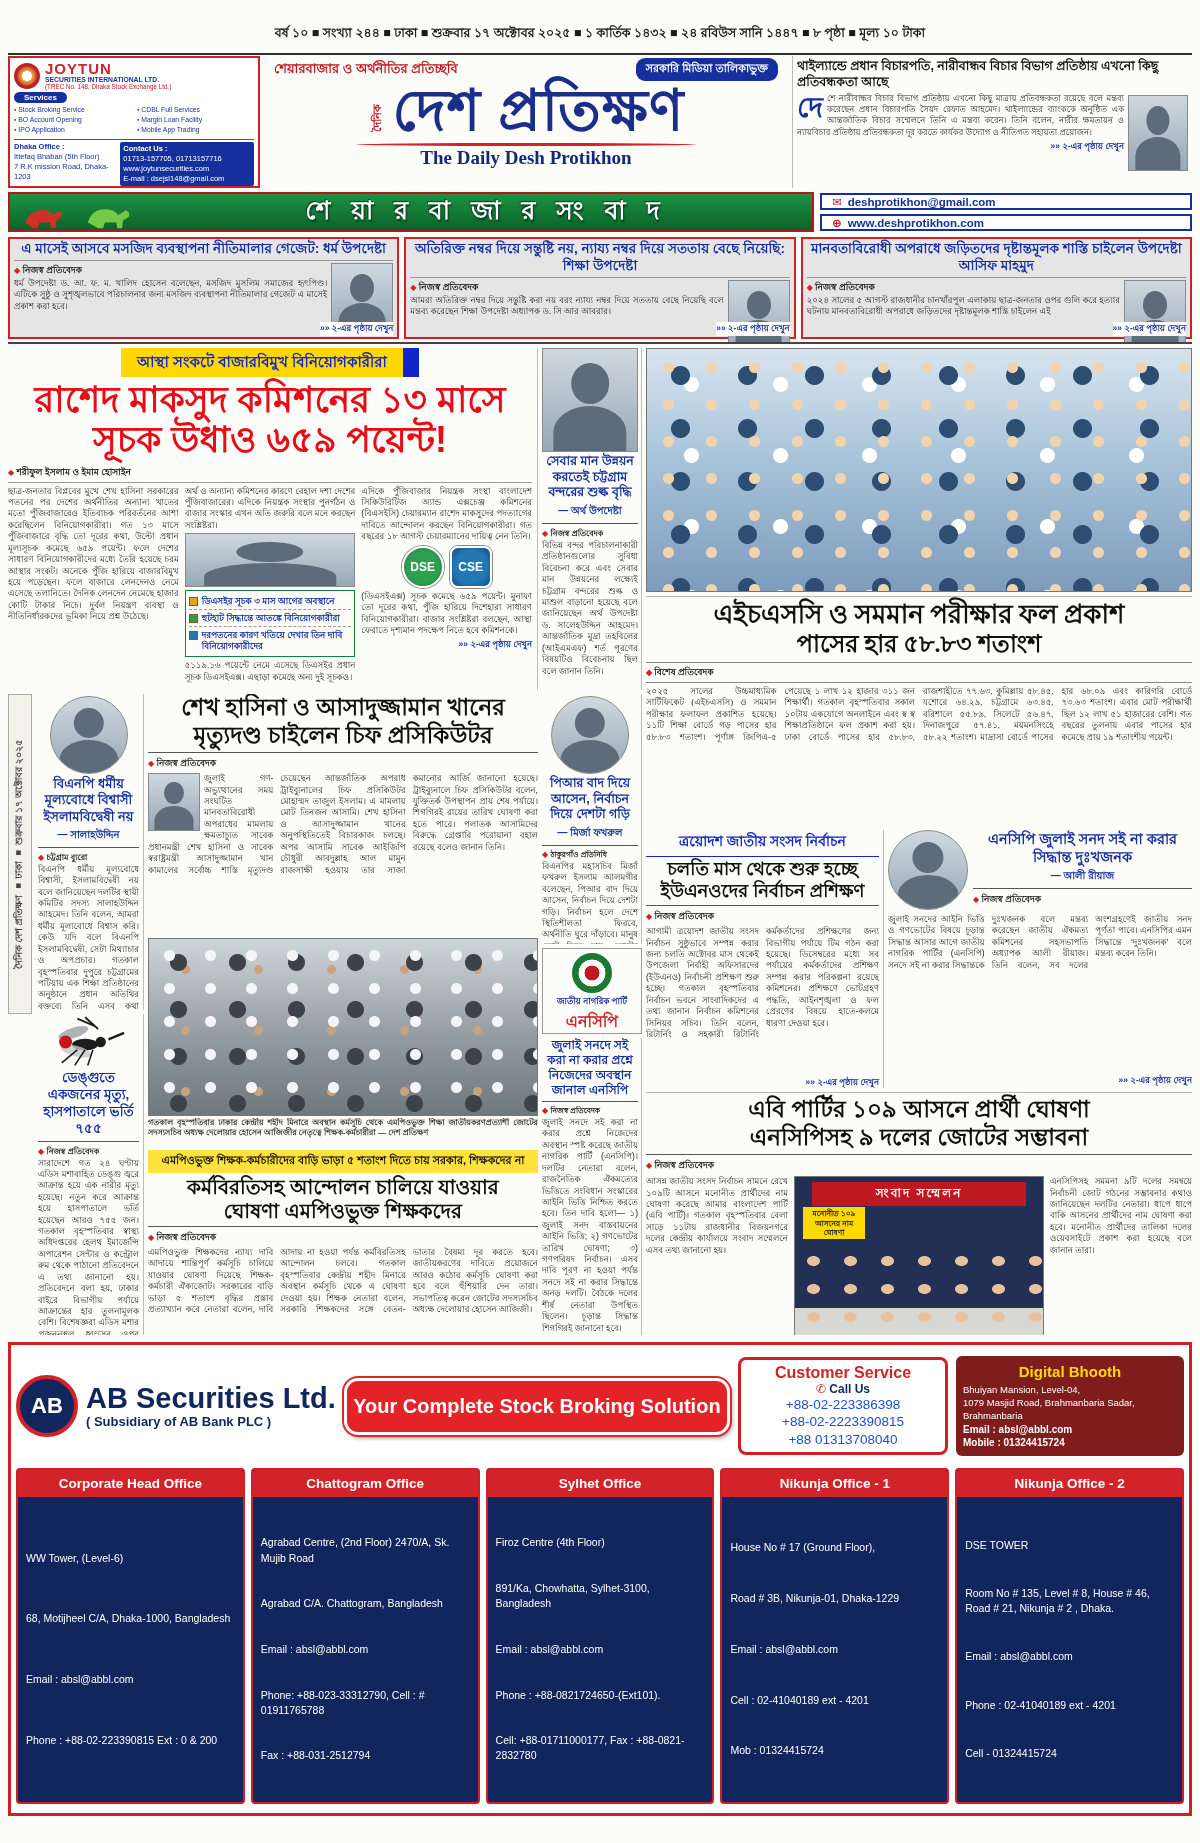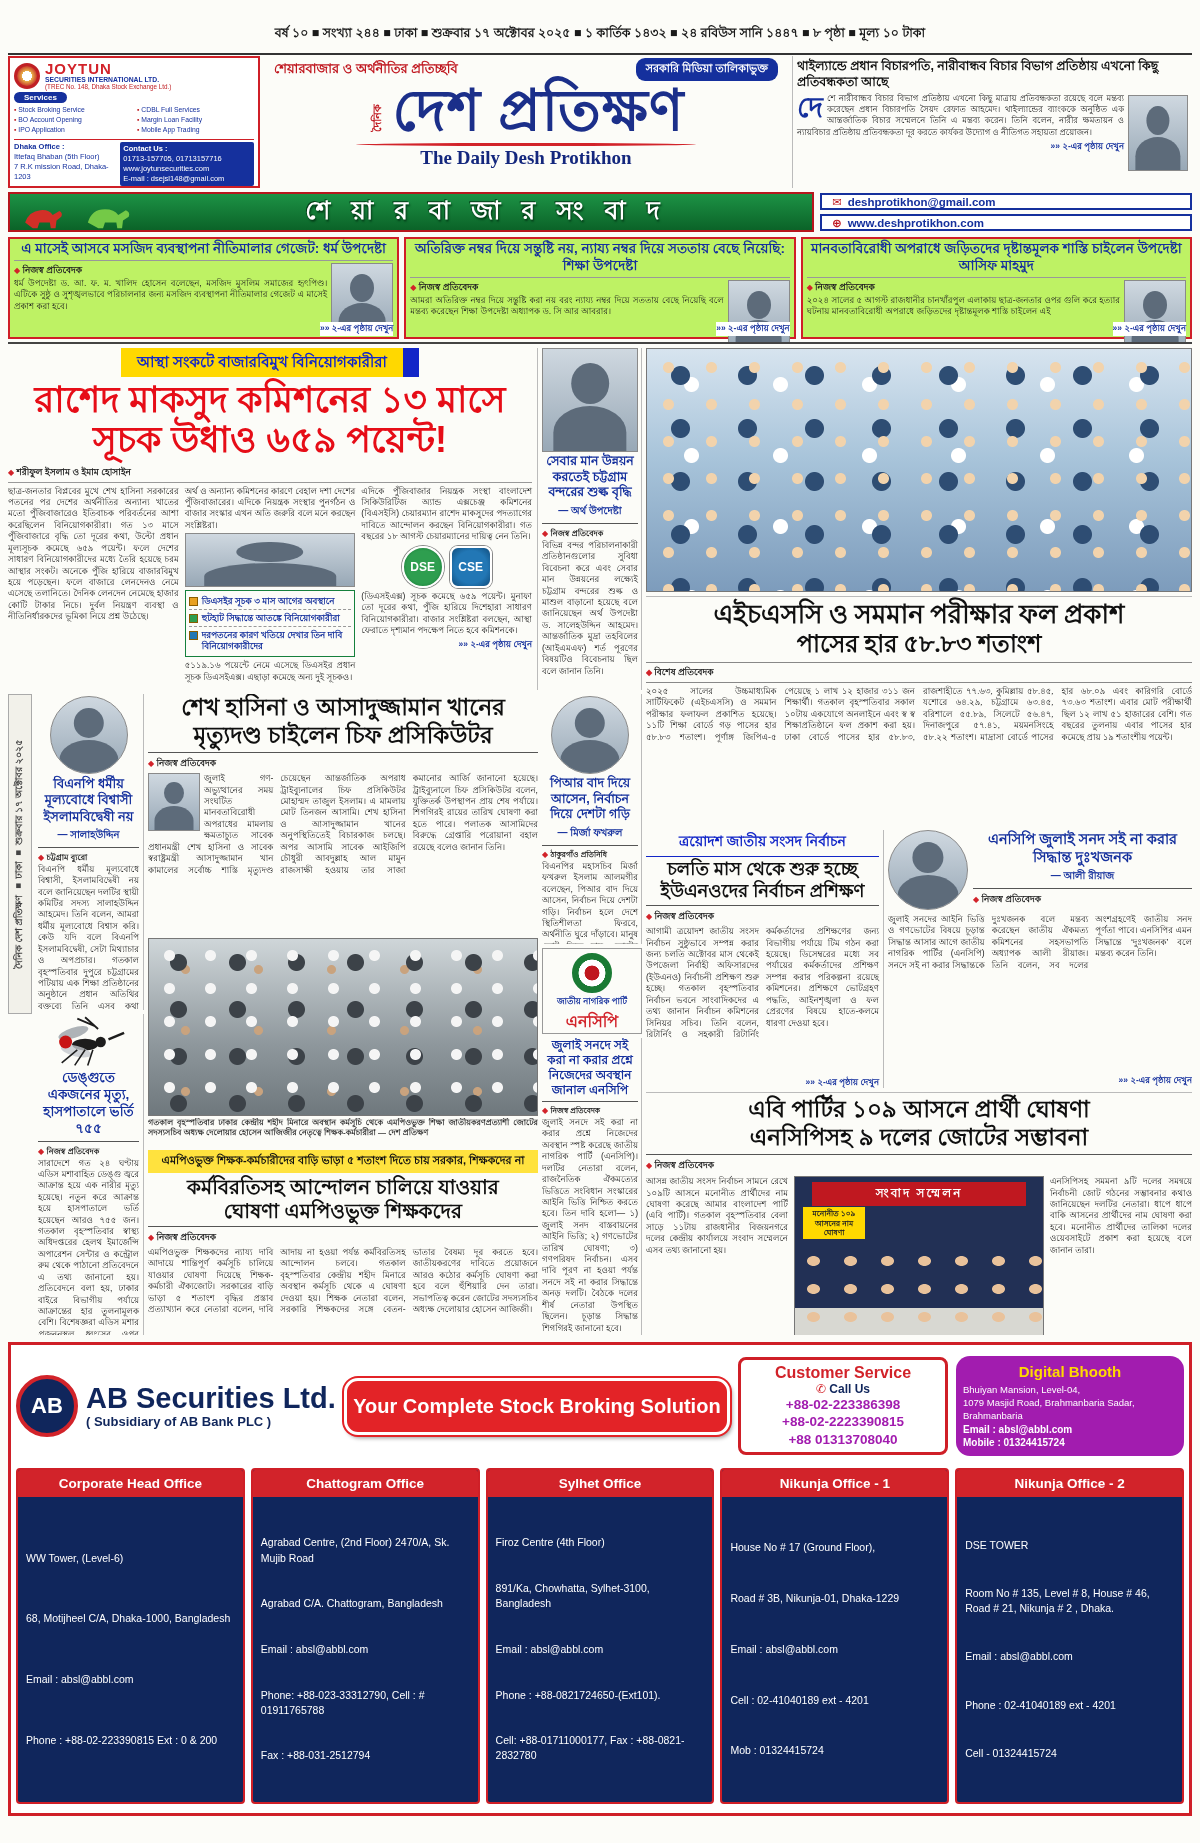--- a/index.html
+++ b/index.html
@@ -100,21 +100,21 @@
   .banner-text { flex:1; text-align:center; color:#fff; font-weight:bold; font-size:25px; letter-spacing:7px;
     text-shadow:1px 2px 2px #033d18, -1px -1px 0 #033d18; }
   .banner-animals { width:150px; height:100%; position:relative; }
   .pill-stack { width:372px; display:flex; flex-direction:column; gap:4px; justify-content:center; }
   .pill { border:2px solid #15309d; border-radius:0; font-size:11.5px; font-weight:bold; color:#15309d;
     padding:0 10px; height:17px; line-height:14px; background:#fff; }
   .pill .ic { color:#c01820; margin-right:6px; }
 
   
   .topboxes { left:8px; top:237px; width:1184px; height:107px; display:flex; gap:5px; border-bottom:2px solid #444; padding-bottom:3px; }
-  .tbox { flex:1; border:2px solid #cf1f27; background:#bef264; padding:2px 4px; position:relative; display:flex; flex-direction:column; }
+  .tbox { flex:1; border:2px solid #cf1f27; background:#e5e5e5; padding:2px 4px; position:relative; display:flex; flex-direction:column; }
   .tbox-h { font-size:13.5px; }
   .tbox-mid { display:flex; gap:4px; flex:1; margin-top:2px; border-top:1px solid #999; padding-top:2px; }
   .tbox-body { flex:1; }
   .tbox-ph { width:62px; height:72px; flex:0 0 auto; }
   .tbox .continued { position:absolute; right:4px; bottom:1px; background:#fff; }
 
   
   .main-story { left:8px; top:348px; width:530px; height:342px; border-right:1px solid #bbb; padding-right:5px; }
   .kicker { text-align:center; margin-bottom:3px; }
   .kicker span { display:inline-block; background:#ffd800; color:#1226c8; font-weight:bold; font-size:15px;
@@ -201,22 +201,22 @@
   .ab-emblem { width:62px; height:62px; border-radius:50%; background:#10265c; border:4px solid #d2232a;
     color:#fff; font-weight:bold; font-size:22px; display:flex; align-items:center; justify-content:center; flex:0 0 auto; }
   .f-name { color:#10265c; font-weight:bold; font-size:29px; line-height:1.05; }
   .f-subsid { color:#10265c; font-size:13px; font-weight:bold; }
   .f-slogan { flex:1; background:#e32327; border:3px solid #fff; box-shadow:0 0 0 2px #e32327, 2px 3px 4px rgba(0,0,0,.4);
     border-radius:14px; color:#fff; font-weight:bold; font-size:20px; text-align:center; padding:14px 6px; }
   .f-cust { width:210px; border:3px solid #cf1f27; border-radius:8px; text-align:center; padding:4px 2px; }
   .f-cust-title { color:#d2232a; font-weight:bold; font-size:16px; }
   .f-callus { color:#10265c; font-weight:bold; font-size:12px; }
   .f-callus::before { content:"✆ "; color:#d2232a; }
-  .f-num { color:#a21caf; font-weight:bold; font-size:13.5px; line-height:1.3; }
-  .f-digi { width:228px; background:#a21caf; color:#fff; border-radius:14px; padding:6px 7px; font-size:9.5px; line-height:1.35; }
+  .f-num { color:#1d4ed8; font-weight:normal; font-size:13.5px; line-height:1.3; }
+  .f-digi { width:228px; background:#7f1d1d; color:#fff; border-radius:6px; padding:6px 7px; font-size:9.5px; line-height:1.35; }
   .f-digi-title { color:#ffd900; font-weight:bold; font-size:15px; text-align:center; margin-bottom:2px; }
   .f-digi b { font-size:10px; }
   .offices { display:flex; gap:6px; margin-top:6px; height:336px; }
   .office { flex:1; background:#10265c; border:2px solid #cf1f27; border-radius:4px; display:flex; flex-direction:column; overflow:hidden; }
   .office-h { background:#d2232a; color:#fff; font-weight:bold; font-size:13.5px; text-align:center; padding:6px 2px; }
   .office-b { flex:1; color:#fff; font-size:10.5px; line-height:1.45; padding:8px 8px; display:flex; flex-direction:column; justify-content:space-evenly; }
   .office-b div { word-wrap:break-word; }
 </style>
 </head>
 <body>

